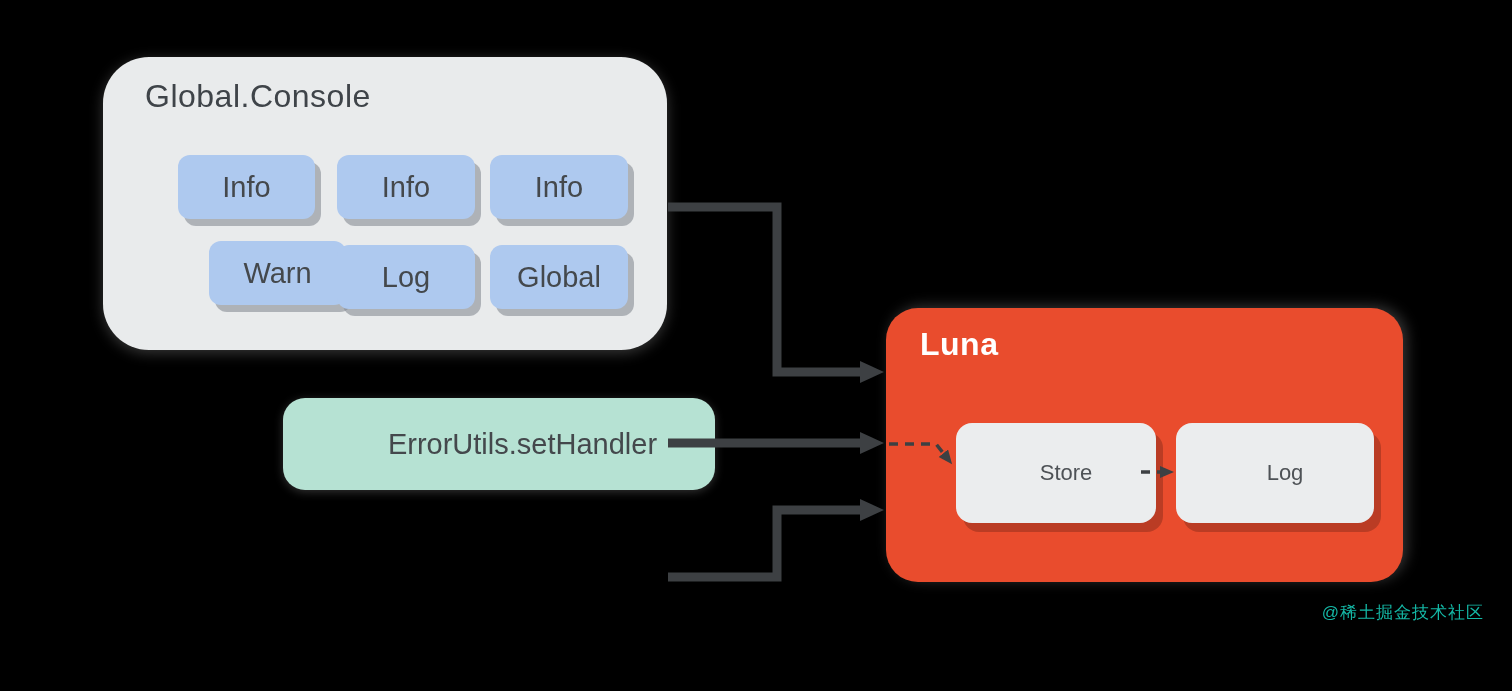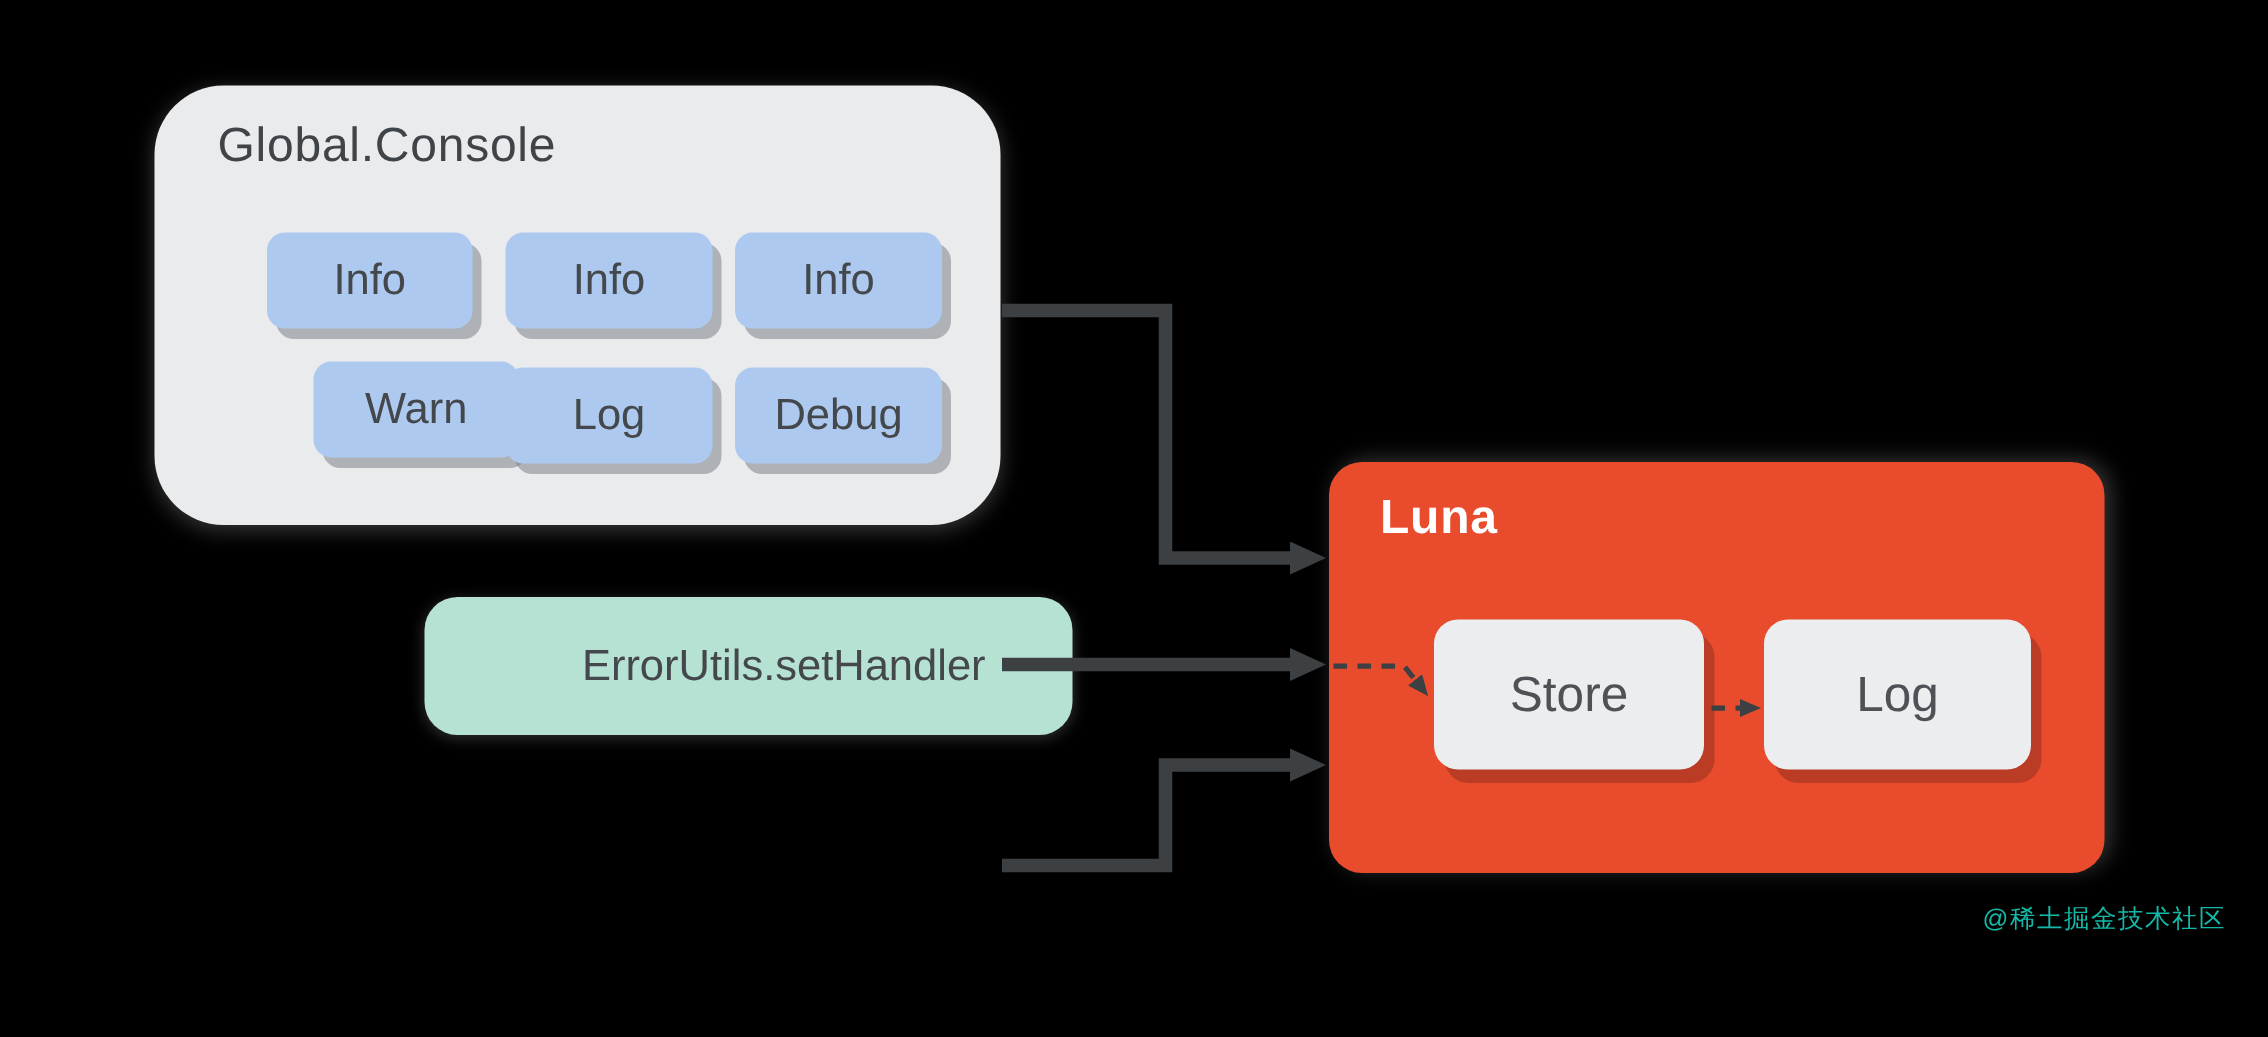--- a/index.html
+++ b/index.html
@@ -46,34 +46,35 @@
     font-size:29px;color:var(--dark_text,#44484c);
     box-shadow:0 2px 10px rgba(200,200,200,.25);
   }
   .pill-green{top:398px;background:var(--error_utils_box,#b6e2d3);padding-left:47px;}
   .pill-blue{top:531px;height:91px;background:var(--console_tron_box,#b6cef2);}
 
   
   .luna-box{
     position:absolute;left:886px;top:308px;width:517px;height:274px;
     background:var(--luna_box,#e94c2d);
-    border-radius:22px;
+    border-radius:32px;
     box-shadow:4px -2px 14px rgba(190,190,190,.28);
   }
   .luna-title{
     position:absolute;left:34px;top:18px;
     font-size:32px;font-weight:600;color:#fff;letter-spacing:.5px;
   }
   .inner-node{
-    position:absolute;top:105px;height:100px;
+    position:absolute;top:115px;height:100px;
     background:var(--inner_node,#ebedee);
     border-radius:16px;
     display:flex;align-items:center;justify-content:center;
-    font-size:33px;color:#4e5256;
+    font-size:22px;color:#4e5256;
     box-shadow:7px 9px 0 rgba(0,0,0,.20);
+    padding-left:20px;
   }
   .node-store{left:70px;width:180px;}
   .node-log{left:290px;width:178px;}
 
   
   .arrows{position:absolute;left:0;top:0;pointer-events:none;}
   .arrow-solid{fill:none;stroke:var(--arrow,#3d4043);stroke-width:9;}
   .arrow-dashed{fill:none;stroke:var(--arrow,#3d4043);stroke-width:3.5;stroke-dasharray:9 7;}
 
   
@@ -88,21 +89,21 @@
 
 <div class="canvas">
 
   <div class="console-box">
     <div class="console-title">Global.Console</div>
     <div class="method-btn b0">Info</div>
     <div class="method-btn b1">Info</div>
     <div class="method-btn b2">Info</div>
     <div class="method-btn b3">Warn</div>
     <div class="method-btn b4">Log</div>
-    <div class="method-btn b5">Debug</div>
+    <div class="method-btn b5">Global</div>
   </div>
 
   <div class="pill pill-green">ErrorUtils.setHandler</div>
 
   <div class="luna-box">
     <div class="luna-title">Luna</div>
     <div class="inner-node node-store">Store</div>
     <div class="inner-node node-log">Log</div>
   </div>
 

